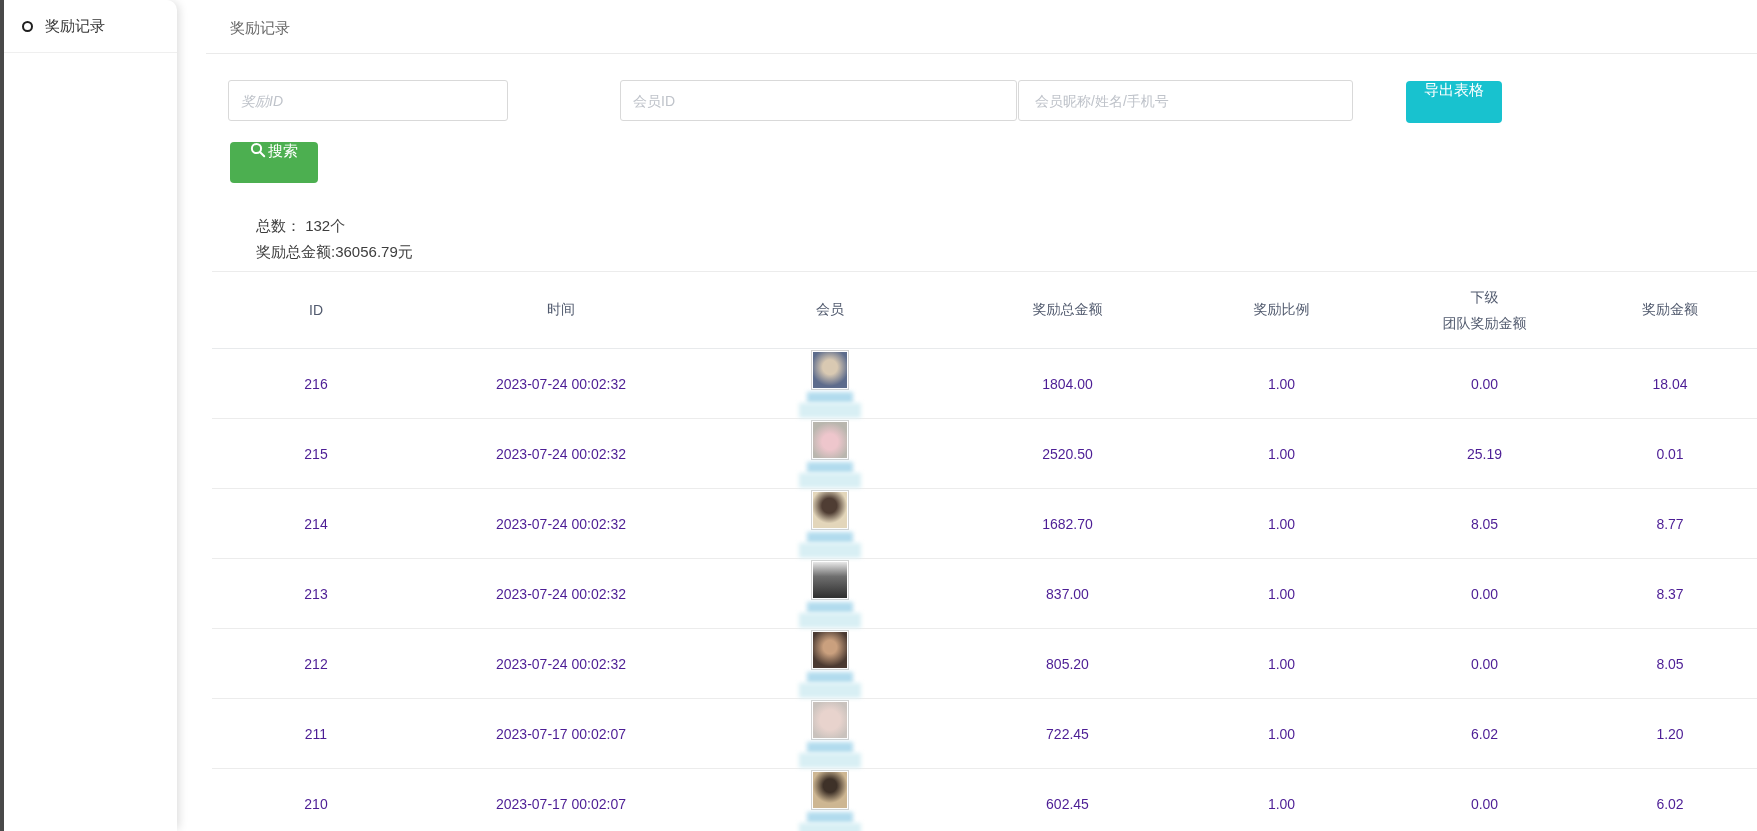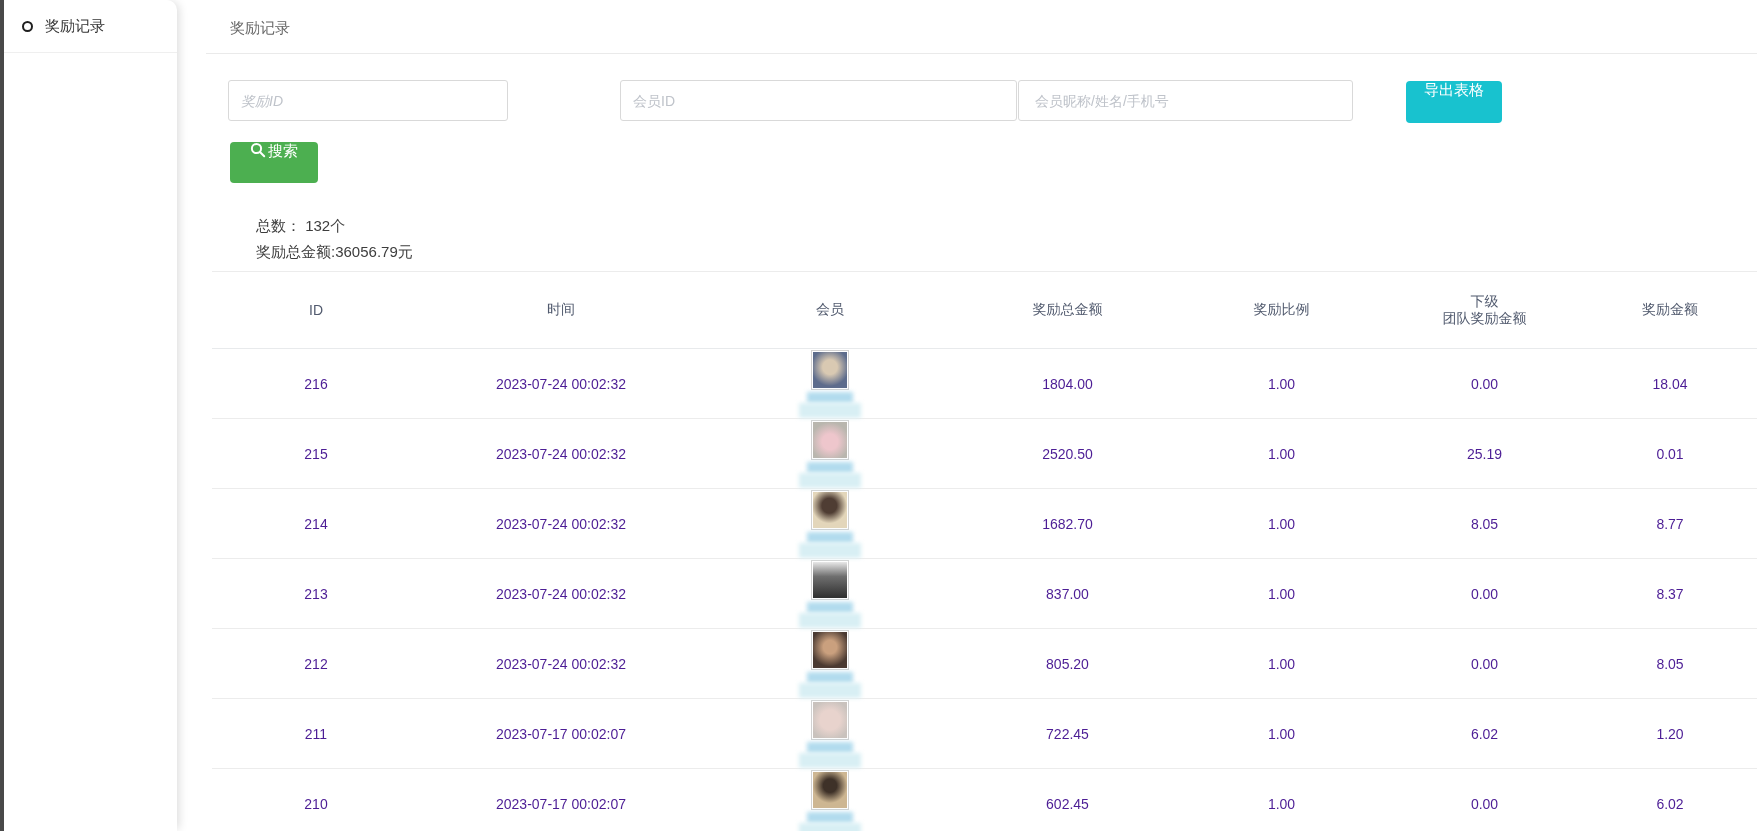--- a/index.html
+++ b/index.html
@@ -39,21 +39,21 @@
 
   .stats { position:absolute; left:31px; top:213px; font-size:15px; color:#3d3d3d; line-height:26px;margin-left:48px; }
 
   
   .table-wrap { position:absolute; left:35px; right:0; top:271px; }
   table { width:100%; border-collapse:collapse; table-layout:fixed; }
   col.c-id{width:208px;} col.c-time{width:282px;} col.c-member{width:256px;}
   col.c-perf{width:219px;} col.c-ratio{width:209px;} col.c-sub{width:197px;} col.c-amt{width:174px;}
   thead th { height:77px; font-weight:normal; font-size:14px; color:#515a6e; text-align:center;
     border-top:1px solid #ececec; border-bottom:1px solid #e8eaec; vertical-align:middle; }
-  th.two-line { white-space:pre-line; line-height:17px;font-family:Liberation Serif, serif; }
+  th.two-line { white-space:pre-line; line-height:26px; }
   tbody td { height:70px; font-size:14px; color:#4c1d95; text-align:center; vertical-align:middle;
     border-bottom:1px solid #ececec; }
   tbody tr:last-child td { border-bottom:none; }
 
   
   .avatar { width:38px; height:40px; margin:0 auto; border:1px solid #d2d2d2; background:#fff; padding:1px; }
   .avatar > div { width:100%; height:100%; }
   .av0 > div { background:radial-gradient(circle at 50% 42%, #d9c9b2 0 27%, #5d6c8c 70%); }
   .av1 > div { background:radial-gradient(circle at 50% 55%, #eec6cc 0 30%, #b9b6ae 75%); }
   .av2 > div { background:radial-gradient(circle at 48% 38%, #4f3d33 0 26%, #e3d6ba 62%); }

